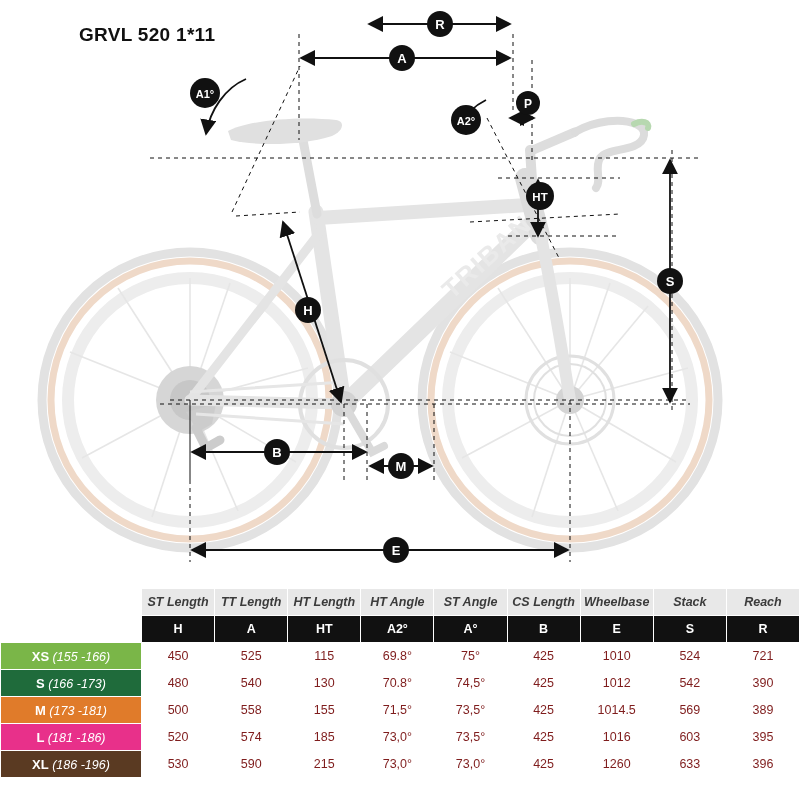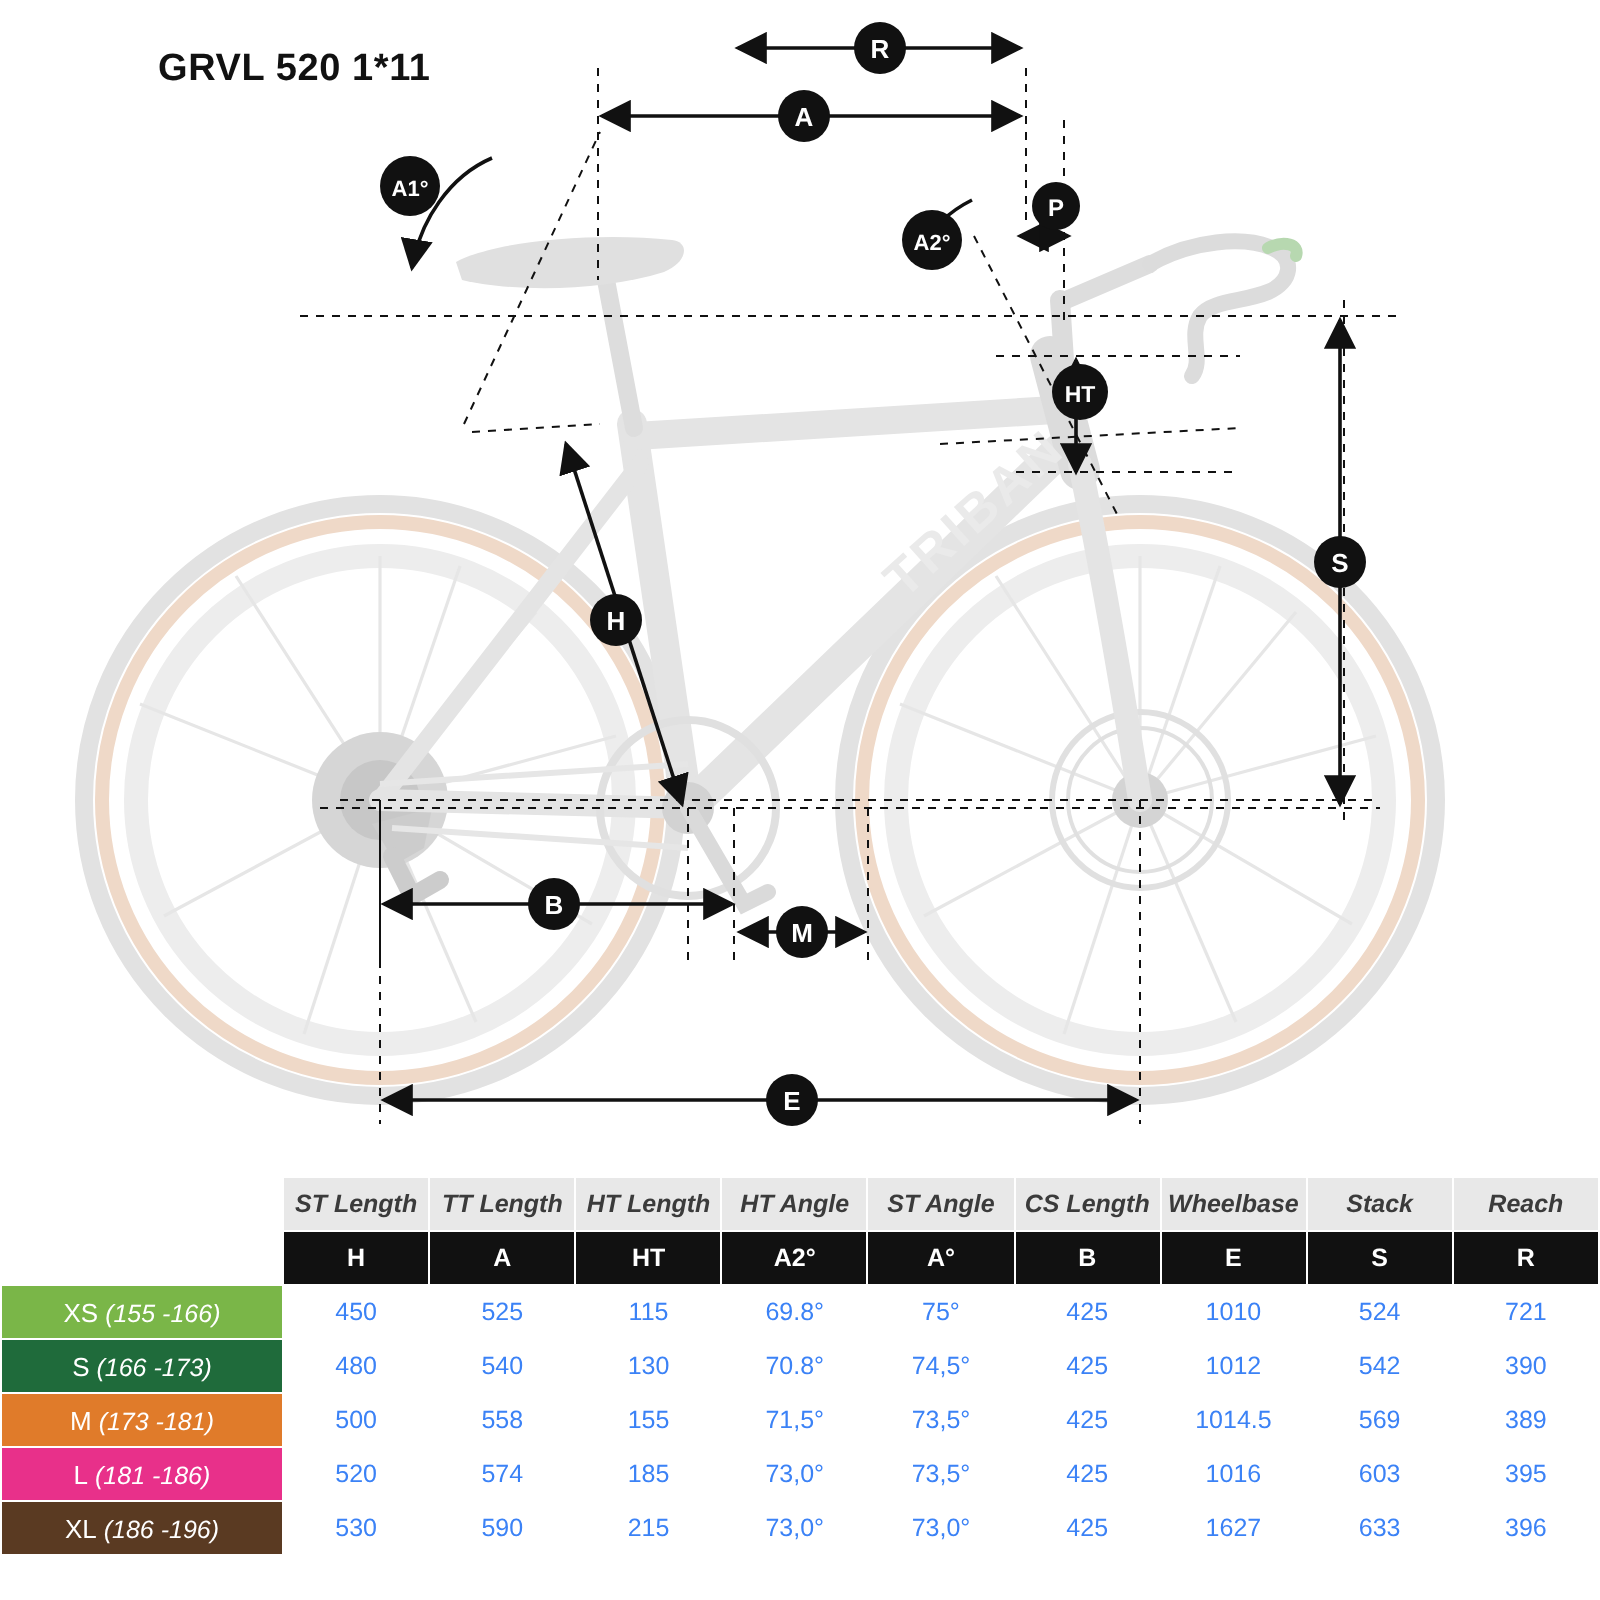--- a/index.html
+++ b/index.html
@@ -81,26 +81,26 @@
   .size-cell {
     color: #ffffff;
     font-size: 12.5px;
     text-align: left;
     padding-left: 10px;
     font-style: italic;
     height: 26px;
   }
   .size-cell b {
     font-style: normal;
-    font-weight: normal;
+    font-weight: bold;
     font-size: 13px;
   }
   .val-cell {
     background: #ffffff;
-    color: #3b82f6;
+    color: #7f1d1d;
     border: 1px solid #cfcfcf;
     font-size: 12.5px;
   }
   .col-size { width: 140px; }
 </style>
 </head>
 <body>
 
 <div id="page">
 
@@ -376,20 +376,20 @@
           <td class="val-cell">395</td>
         </tr>
         <tr>
           <td class="size-cell col-size" style="background: rgb(90, 58, 34);"><b>XL</b> (186 -196)</td>
           <td class="val-cell">530</td>
           <td class="val-cell">590</td>
           <td class="val-cell">215</td>
           <td class="val-cell">73,0°</td>
           <td class="val-cell">73,0°</td>
           <td class="val-cell">425</td>
-          <td class="val-cell">1627</td>
+          <td class="val-cell">1260</td>
           <td class="val-cell">633</td>
           <td class="val-cell">396</td>
         </tr>
       </tbody>
   </table>
 
 </div>
 
 </body></html>

